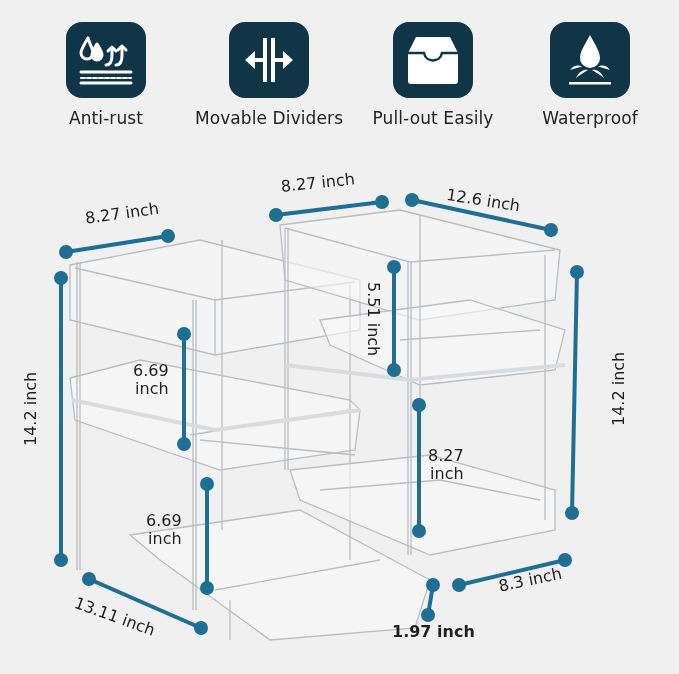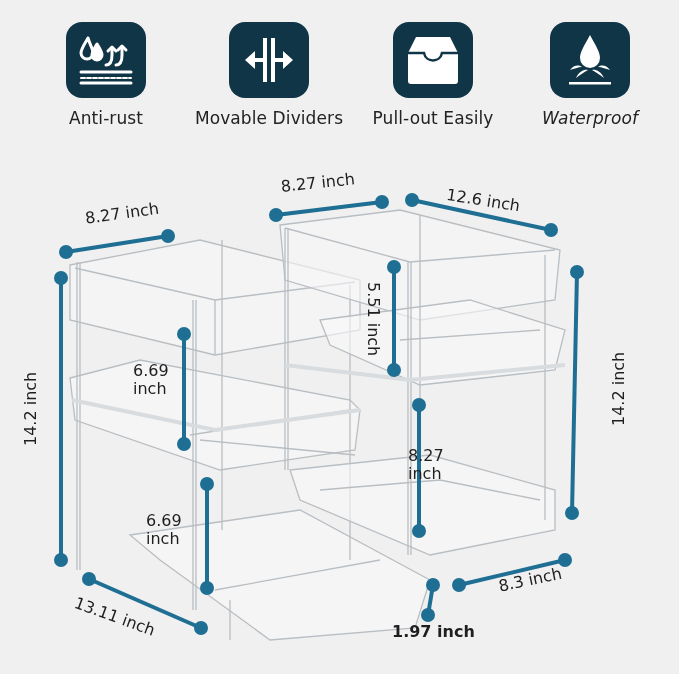--- a/index.html
+++ b/index.html
@@ -17,21 +17,21 @@
     }
     .feature .label {
       margin-top: 10px; font-size: 19px; color: #222; letter-spacing: 0.1px;
       font-family: "DejaVu Sans", sans-serif; font-size: 17px;
     }
     .stage { position: absolute; left: 0; top: 0; width: 679px; height: 674px; }
     .dim-label {
       position: absolute; font-family: "DejaVu Sans", sans-serif;
       font-size: 16px; color: #1f1f1f; white-space: nowrap; line-height: 1.15;
     }
-    .dim-label.center { text-align: left; }
+    .dim-label.center { text-align: right; }
   </style>
 </head>
 <body>
 
 <div class="features">
   <div class="feature" style="left:31px;">
     <div class="icon-tile">
       <svg width="60" height="56" viewBox="0 0 60 56" fill="none" stroke="#fff" stroke-width="3" stroke-linecap="round" stroke-linejoin="round">
         <path d="M12 6 C8 13 5 17 5 21 a6 6 0 0 0 12 0 c0-4-3-8-5-15z"></path>
         <path d="M21 12 C18 17 16 20 16 23 a5 5 0 0 0 10 0 c0-3-2-6-5-11z" fill="#fff"></path>
@@ -64,21 +64,21 @@
         <rect x="30" y="6" width="4" height="44"></rect>
         <rect x="12" y="26" width="10" height="4"></rect>
         <polygon points="4,28 14,19 14,37"></polygon>
         <rect x="34" y="26" width="10" height="4"></rect>
         <polygon points="52,28 42,19 42,37"></polygon>
       </svg>
     </div>
     <div class="label">Movable Dividers</div>
   </div>
 
-  <div class="feature" style="left:515px;font-style:italic;">
+  <div class="feature" style="left:515px;">
     <div class="icon-tile">
       <svg width="56" height="56" viewBox="0 0 56 56" fill="#fff">
         <path d="M28 3 C22 14 18 20 18 26 a10 10 0 0 0 20 0 c0-6-4-12-10-23z"></path>
         <path d="M8 38 c4-6 10-5 12-3 c-4 0-8 2-12 3z"></path>
         <path d="M14 46 c3-7 9-9 12-8 c-4 2-8 5-12 8z"></path>
         <path d="M48 38 c-4-6-10-5-12-3 c4 0 8 2 12 3z"></path>
         <path d="M42 46 c-3-7-9-9-12-8 c4 2 8 5 12 8z"></path>
         <rect x="7" y="50" width="42" height="2.5"></rect>
       </svg>
     </div>
@@ -189,21 +189,21 @@
   <div class="dim-label" style="left:382px;top:282px;transform:rotate(90deg);transform-origin:left top;">5.51 inch</div>
 
   <div class="dim-label center" style="left:133px;top:362px;">
     <div>6.69</div>
     <div>inch</div>
   </div>
   <div class="dim-label center" style="left:146px;top:512px;">
     <div>6.69</div>
     <div>inch</div>
   </div>
-  <div class="dim-label center" style="left:408px;top:447px;">
+  <div class="dim-label center" style="left:428px;top:447px;">
     <div>8.27</div>
     <div>inch</div>
   </div>
 
   <div class="dim-label" style="left:78px;top:594px;transform:rotate(20deg);transform-origin:left top;">13.11 inch</div>
   <div class="dim-label" style="left:497px;top:578px;transform:rotate(-12deg);transform-origin:left top;">8.3 inch</div>
   <div class="dim-label" style="left:392px;top:623px;font-weight:bold;">1.97 inch</div>
 </div>
 
 </body></html>

